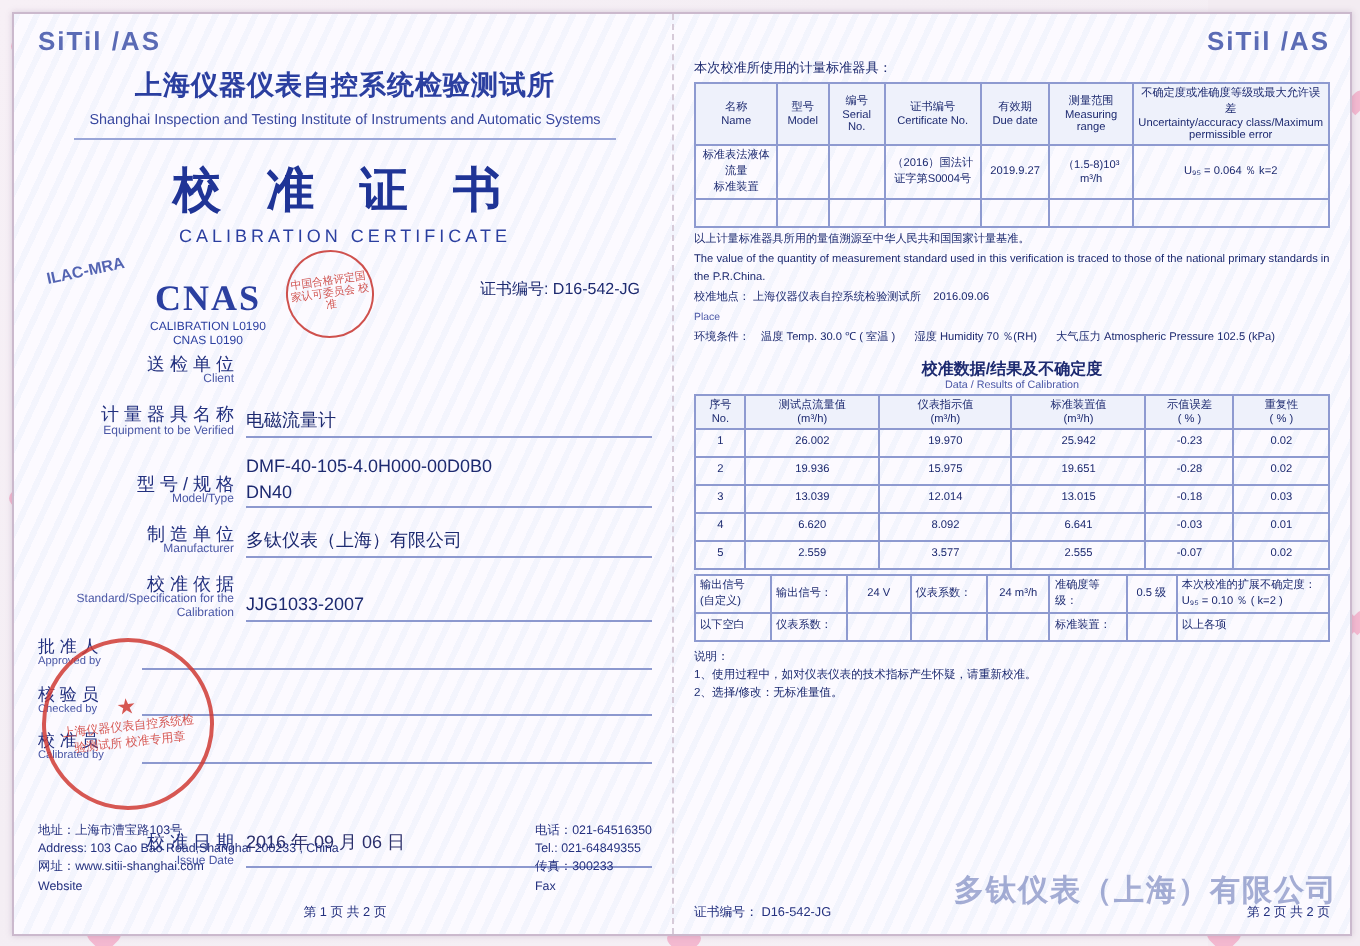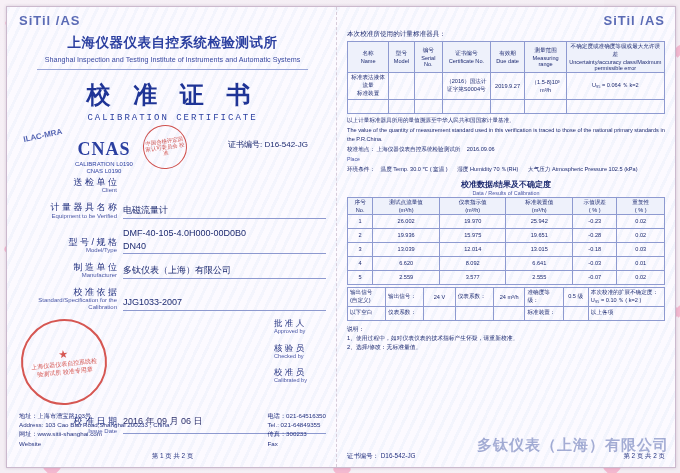--- a/index.html
+++ b/index.html
@@ -42,21 +42,21 @@
 
   .brand{font-size:13px;font-weight:bold;letter-spacing:1px;color:#5b6bb5;}
   .brandbar{display:flex;align-items:center;justify-content:flex-start;}
   .brandbar.r{justify-content:flex-end;}
 
   .inst-cn{text-align:center;font-size:13.5px;font-weight:bold;color:#2b3fa0;margin-top:6px;letter-spacing:.5px;}
   .inst-en{text-align:center;font-size:7.2px;color:#3a49a0;margin-top:3px;}
   .hr{height:1px;background:#9aa6d8;margin:5px 18px 0 18px;}
 
   .title-cn{text-align:center;font-size:24px;font-weight:bold;color:#1f3496;letter-spacing:8px;margin-top:9px;}
-  .title-en{text-align:center;font-size:9px;color:#2b3fa0;letter-spacing:2px;margin-top:2px;font-family:Liberation Mono, monospace;}
+  .title-en{text-align:center;font-size:9px;color:#2b3fa0;letter-spacing:2px;margin-top:2px;}
 
   .logos{position:relative;height:44px;margin-top:2px;}
   .cnas{position:absolute;left:56px;top:2px;text-align:center;}
   .cnas .c{font-size:18px;font-weight:bold;color:#2b3fa0;font-family:"Liberation Serif",serif;letter-spacing:1px;margin-top:12px;}
   .cnas .sub{font-size:6px;color:#2b3fa0;margin-top:1px;}
   .seal{
     position:absolute;left:124px;top:0px;width:42px;height:42px;border-radius:50%;
     border:1.6px solid #c8342f;color:#c8342f;font-size:5.4px;text-align:center;
     display:flex;align-items:center;justify-content:center;line-height:1.15;
     transform:rotate(-8deg);opacity:.85;
@@ -67,21 +67,21 @@
   .frow{display:flex;align-items:flex-end;margin-bottom:8px;}
   .flab{width:98px;text-align:right;padding-right:6px;color:#22307f;line-height:1.15;}
   .flab .en{display:block;font-size:6px;color:#4a57a6;}
   .fval{flex:1;border-bottom:1px solid #8d99cf;padding-bottom:1px;min-height:12px;font-size:9px;color:#1d2a70;position:relative;}
   .blur{
     display:inline-block;background:linear-gradient(90deg,#c9c6d8,#e3e0ea,#cfccdd);
     color:transparent;border-radius:2px;filter:blur(0.4px);
   }
 
   .sigbox{margin-top:2px;font-size:8px;position:relative;height:92px;}
-  .sigrow{display:flex;margin-left:92px;margin-bottom:8px;align-items:flex-end;flex-direction:column;}
+  .sigrow{display:flex;margin-bottom:8px;align-items:flex-end;}
   .sigrow .lab{width:52px;color:#22307f;font-size:8.5px;line-height:1.1;}
   .sigrow .lab .en{display:block;font-size:5.6px;color:#4a57a6;}
   .sigrow .val{flex:1;border-bottom:1px solid #8d99cf;font-family:"Liberation Serif",serif;font-size:10px;color:#1a2a6e;font-style:italic;}
   .redseal{
     position:absolute;left:2px;top:0px;width:82px;height:82px;border-radius:50%;
     border:2px solid #d03b35;color:#d03b35;display:flex;align-items:center;justify-content:center;
     text-align:center;font-size:6px;line-height:1.2;opacity:.85;transform:rotate(-6deg);
   }
   .redseal .inner{padding:0 6px;}
   .redseal .star{font-size:11px;display:block;color:#d03b35;}
@@ -146,21 +146,21 @@
       <div class="logos">
         <div class="ilac">ILAC-MRA</div>
         <div class="cnas">
           <div class="c">CNAS</div>
           <div class="sub">CALIBRATION  L0190</div>
           <div class="sub">CNAS L0190</div>
         </div>
         <div class="seal">
           <span>中国合格评定国家认可委员会 校准</span>
         </div>
-        <div style="position:absolute;right:18px;top:14px;font-size:8px;color:#1d2a70;">
+        <div style="position:absolute;right:6px;top:14px;font-size:8px;color:#1d2a70;">
           <span>证书编号</span>:
           <span>D16-542-JG</span>
         </div>
       </div>
 
       <div class="fields">
         <div class="frow">
           <div class="flab">
             <span>送 检 单 位</span>
             <span class="en">Client</span>

